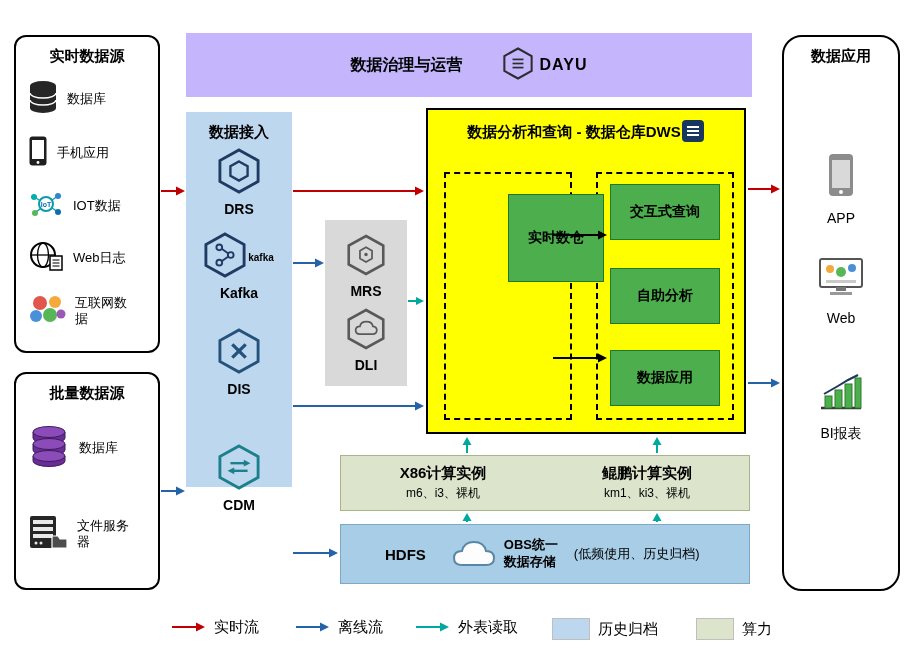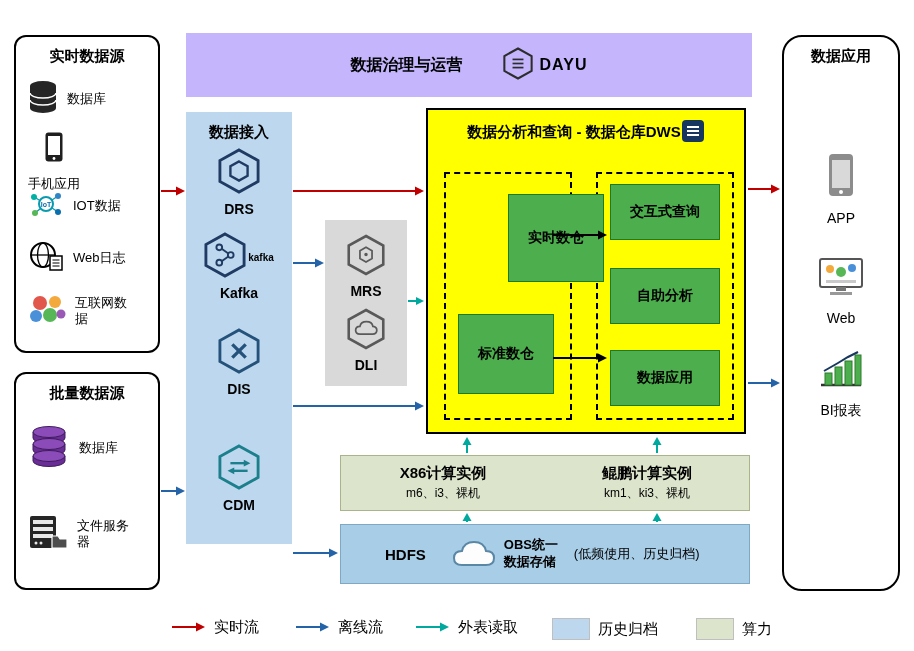--- a/index.html
+++ b/index.html
@@ -13,21 +13,21 @@
   .rowlabel { font-size:13px; line-height:1.2; }
   .w52 { width:52px; }
 
   
   .banner { position:absolute; left:186px; top:33px; width:566px; height:64px; background:#c4b5fd;
             display:flex; align-items:center; justify-content:center; gap:40px; }
   .bannertitle { font-weight:bold; font-size:16px; }
   .dayu { display:flex; align-items:center; gap:7px; font-weight:bold; font-size:16px; letter-spacing:1px; }
 
   
-  .ingest { position:absolute; left:186px; top:112px; width:106px; height:432px; background:#bdd7ee; }
+  .ingest { position:absolute; left:186px; top:112px; width:106px; height:375px; background:#bdd7ee; }
   .ingtitle { position:absolute; top:11px; width:100%; text-align:center; font-weight:bold; font-size:15px; }
   .ingitem { position:absolute; width:100%; display:flex; flex-direction:column; align-items:center; gap:3px; }
   .inglabel { font-weight:bold; font-size:14px; }
   .kafka-row { display:flex; align-items:center; gap:2px; }
   .kafka-word { font-weight:bold; font-size:10px; }
 
   
   .graybox { position:absolute; left:325px; top:220px; width:82px; height:166px; background:#d9d9d9; }
 
   
@@ -93,21 +93,21 @@
       <span>
         <svg width="30" height="34" viewBox="0 0 30 34">
           <path d="M2 6 v22 a13 5 0 0 0 26 0 V6" fill="#262626"></path>
           <ellipse cx="15" cy="6" rx="13" ry="5" fill="#262626"></ellipse>
           <path d="M2 13 a13 5 0 0 0 26 0 M2 20 a13 5 0 0 0 26 0" stroke="#fff" fill="none" stroke-width="1.4"></path>
         </svg>
       </span>
       <span class="rowlabel">数据库</span>
     </div>
 
-    <div class="row" style="top:94px;flex-direction:column;">
+    <div class="row" style="top:94px;">
       <span>
         <svg width="20" height="32" viewBox="0 0 20 32">
           <rect x="1.5" y="1.5" width="17" height="29" rx="3" fill="#1f1f1f"></rect>
           <rect x="4" y="5" width="12" height="19" fill="#fff"></rect>
           <circle cx="10" cy="27.5" r="1.4" fill="#fff"></circle>
         </svg>
       </span>
       <span class="rowlabel">手机应用</span>
     </div>
 
@@ -282,23 +282,20 @@
         </svg>
       </span>
     </div>
 
     <div class="dashed" style="left:16px; top:62px; width:128px; height:248px;"></div>
     <div class="dashed" style="left:168px; top:62px; width:138px; height:248px;"></div>
 
     <div class="gbox" style="left:42px; top:84px; width:96px; height:88px;margin-left:38px;">
       <span>实时数仓</span>
     </div>
-    <div class="gbox" style="left:30px; top:204px; width:96px; height:80px;">
-      <span>标准数仓</span>
-    </div>
     <div class="gbox" style="left:182px; top:74px; width:110px; height:56px;">
       <span>交互式查询</span>
     </div>
     <div class="gbox" style="left:182px; top:158px; width:110px; height:56px;">
       <span>自助分析</span>
     </div>
     <div class="gbox" style="left:182px; top:240px; width:110px; height:56px;">
       <span>数据应用</span>
     </div>
   </div>
@@ -347,21 +344,21 @@
           <circle cx="23" cy="15" r="5" fill="#57b757"></circle>
           <circle cx="34" cy="11" r="4" fill="#4a90d9"></circle>
           <rect x="8" y="23" width="30" height="3" fill="#c9c9c9"></rect>
           <rect x="18" y="30" width="10" height="4" fill="#777"></rect>
           <rect x="12" y="35" width="22" height="3" fill="#999"></rect>
         </svg>
       </span>
       <span class="applabel">Web</span>
     </div>
 
-    <div class="appitem" style="top:312px;">
+    <div class="appitem" style="top:335px;">
       <span>
         <svg width="46" height="40" viewBox="0 0 46 40">
           <line x1="3" y1="36" x2="43" y2="36" stroke="#333" stroke-width="2.5"></line>
           <rect x="7" y="24" width="7" height="12" fill="#4cae4c" stroke="#2c7a2c"></rect>
           <rect x="17" y="18" width="7" height="18" fill="#4cae4c" stroke="#2c7a2c"></rect>
           <rect x="27" y="12" width="7" height="24" fill="#4cae4c" stroke="#2c7a2c"></rect>
           <rect x="37" y="6" width="6" height="30" fill="#4cae4c" stroke="#2c7a2c"></rect>
           <path d="M6 22 L20 14 L30 8 L40 3" stroke="#17375e" stroke-width="2" fill="none"></path>
         </svg>
       </span>

